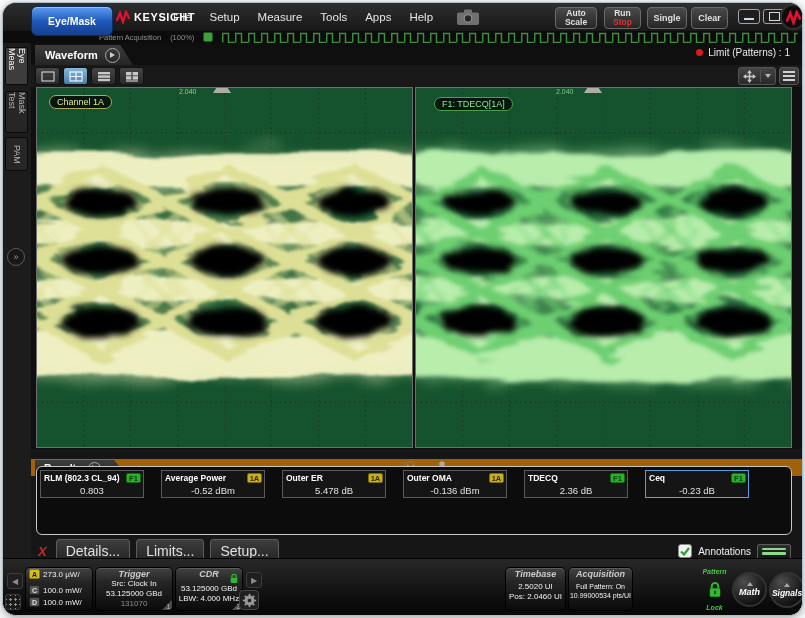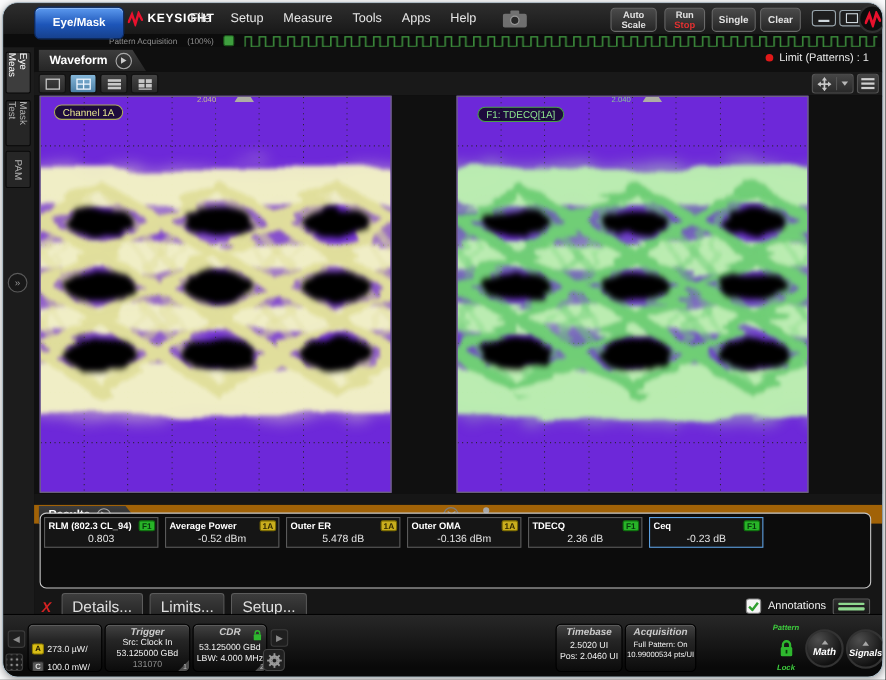--- a/index.html
+++ b/index.html
@@ -53,21 +53,21 @@
   .lay-btn{width:25px;height:18px;background:linear-gradient(#454545,#292929);border:1px solid #121212;border-radius:3px;display:flex;align-items:center;justify-content:center;box-sizing:border-box;}
   .lay-btn.active{background:linear-gradient(#85b7d9,#4a7fa6);}
   .pan-btn{position:absolute;right:26px;top:2px;width:38px;height:18px;background:linear-gradient(#454545,#292929);border:1px solid #555;border-radius:3px;display:flex;align-items:center;justify-content:center;gap:4px;box-sizing:border-box;}
   .caret-down{width:0;height:0;border-top:4px solid #b8b8b8;border-left:3px solid transparent;border-right:3px solid transparent;}
   .pan-sep{width:0;height:12px;border-left:1px solid #555;}
   .menu-btn{position:absolute;right:3px;top:2px;width:20px;height:18px;background:linear-gradient(#454545,#292929);border:1px solid #555;border-radius:3px;display:flex;flex-direction:column;align-items:center;justify-content:center;gap:2px;box-sizing:border-box;}
   .hbar{width:12px;height:1.8px;background:#d0d0d0;}
 
   
   .graticule{position:absolute;left:0;right:0;top:44px;height:362px;background:#101010;}
-  .pane{position:absolute;top:0;width:320px;height:361px;border:1px solid #6e6e6e;background:#6d28d9;overflow:hidden;box-sizing:border-box;text-decoration:underline;}
+  .pane{position:absolute;top:0;width:377px;height:361px;border:1px solid #6e6e6e;background:#14532d;overflow:hidden;box-sizing:border-box;text-decoration:underline;}
   .pane-left{left:5px;--base:#e4e49a;--hot:#f4f4c6;}
   .pane-right{left:384px;--base:#6fd373;--hot:#bdf2b0;}
   .eye{position:absolute;left:0;top:0;width:100%;height:100%;}
   .eye .band{fill:var(--hot);stroke:none;}
   .eye .xg path{stroke:var(--base);stroke-width:11;fill:none;stroke-linecap:round;}
   .eye .xg .x2{stroke-width:8;opacity:.5;}
   .eye .xg .x3{stroke-width:6;opacity:.3;}
   .eye .glow{opacity:.5;}
   .eye .main{opacity:.95;}
   .eye .grid line{stroke:#242424;stroke-dasharray:1 4;}
@@ -81,21 +81,21 @@
   .notch{position:absolute;top:0;width:18px;height:5px;background:#aeaea4;clip-path:polygon(18% 0,82% 0,100% 100%,0 100%);}
   .pane-left .notch{left:176px;} .pane-right .notch{left:168px;}
 
   
   .res-tabrow{position:absolute;left:0;right:0;top:416px;height:17px;background:#a16207;}
   .res-tab{position:absolute;left:4px;top:1px;height:16px;width:92px;background:linear-gradient(#3d3d3d,#252525);clip-path:polygon(0 0,86% 0,100% 100%,0 100%);display:flex;align-items:center;padding-left:9px;gap:6px;color:#fff;font-size:10.5px;font-weight:bold;box-sizing:border-box;}
   .res-tab .play-circ{width:11px;height:11px;}
   .collapse-btn{position:absolute;left:372px;top:2px;width:14px;height:14px;border:1px solid #7d7d7d;border-radius:50%;display:flex;align-items:center;justify-content:center;box-sizing:border-box;}
   .pin-btn{position:absolute;left:404px;top:1px;width:14px;height:15px;}
   .results-box{position:absolute;left:5px;top:423px;width:756px;height:69px;border:1px solid #c6c6c6;border-radius:6px;background:#0c0c0c;padding:3px;box-sizing:border-box;}
-  .cells{display:flex;gap:6px;}
+  .cells{display:flex;gap:17px;}
   .cell{width:104px;height:28px;background:#151515;border:1px solid #5a5a5a;box-sizing:border-box;flex:0 0 auto;}
   .cell.selected{border-color:#5c9fe0;}
   .cell-head{display:flex;justify-content:space-between;align-items:center;padding:1px 2px 0 3px;height:12px;}
   .cell-name{font-size:8.5px;font-weight:bold;color:#fff;white-space:nowrap;}
   .badge{min-width:15px;height:10px;border-radius:2px;font-size:7.5px;font-weight:bold;display:flex;align-items:center;justify-content:center;box-sizing:border-box;padding:0 1px;}
   .badge.func{background:#28b428;color:#073a0d;border:1px solid #0e6e0e;}
   .badge.chan{background:#c9ae1e;color:#332b00;border:1px solid #7a6a00;}
   .cell-val{font-size:9.5px;color:#e4e4e4;text-align:center;margin-top:1px;white-space:nowrap;}
   .res-actions{position:absolute;left:5px;top:497px;right:9px;height:22px;display:flex;align-items:center;gap:6px;}
   .x-icon{color:#d42222;font-weight:bold;font-style:italic;font-size:13px;margin:0 3px 0 2px;}
@@ -110,21 +110,21 @@
   .statusbar{position:absolute;left:0;right:0;bottom:0;height:56px;background:linear-gradient(#282828,#090909 85%);border-top:1px solid #000;border-radius:0 0 13px 13px;}
   .sb-panel{position:absolute;top:8px;height:44px;background:linear-gradient(180deg,#424242 0%,#262626 32%,#0b0b0b 100%);border:1px solid #000;border-radius:5px;box-shadow:inset 0 1px 0 rgba(255,255,255,.14);box-sizing:border-box;overflow:hidden;}
   .sb-title{font-size:9px;font-weight:bold;font-style:italic;color:#cbcbcb;text-align:center;margin-top:1px;}
   .sb-line{font-size:8px;color:#f2f2f2;text-align:center;line-height:10px;white-space:nowrap;}
   .sb-line.dim{color:#8e8e8e;}
   .sb-line.tiny{font-size:7px;line-height:9px;}
   .fold{position:absolute;right:0;bottom:0;width:0;height:0;border-left:10px solid transparent;border-bottom:10px solid #4d4d4d;}
   .corner-num{position:absolute;right:2px;bottom:0px;font-size:6.5px;color:#bdbdbd;}
   .p-channels{left:22px;width:68px;}
   .ch-row{display:flex;align-items:center;gap:3px;padding:1px 3px;}
-  .ch-row.first{margin-bottom:4px;margin-top:16px;}
+  .ch-row.first{margin-bottom:4px;}
   .ch-badge{width:11px;height:10px;border-radius:2px;font-size:7px;font-weight:bold;display:flex;align-items:center;justify-content:center;flex:0 0 auto;box-sizing:border-box;}
   .ch-a{background:#d8bd17;color:#1a1400;border:1px solid #8f7d00;}
   .ch-g{background:#555;color:#ddd;border:1px solid #222;}
   .ch-val{font-size:8px;color:#f0f0f0;white-space:nowrap;}
   .p-trigger{left:92px;width:78px;}
   .p-cdr{left:172px;width:68px;}
   .cdr-lock{position:absolute;right:3px;top:2px;}
   .p-timebase{left:502px;width:61px;}
   .p-acq{left:565px;width:65px;}
   .p-frame{left:632px;width:61px;}

